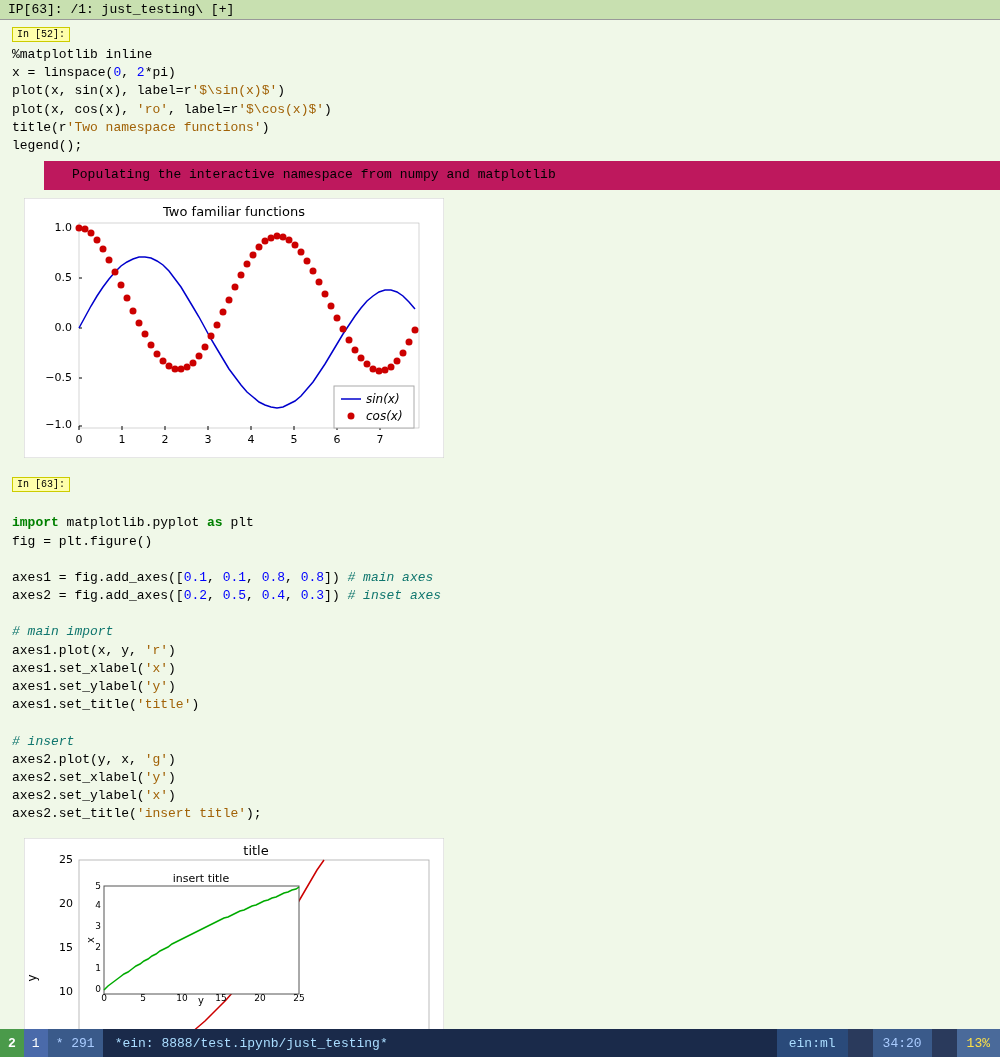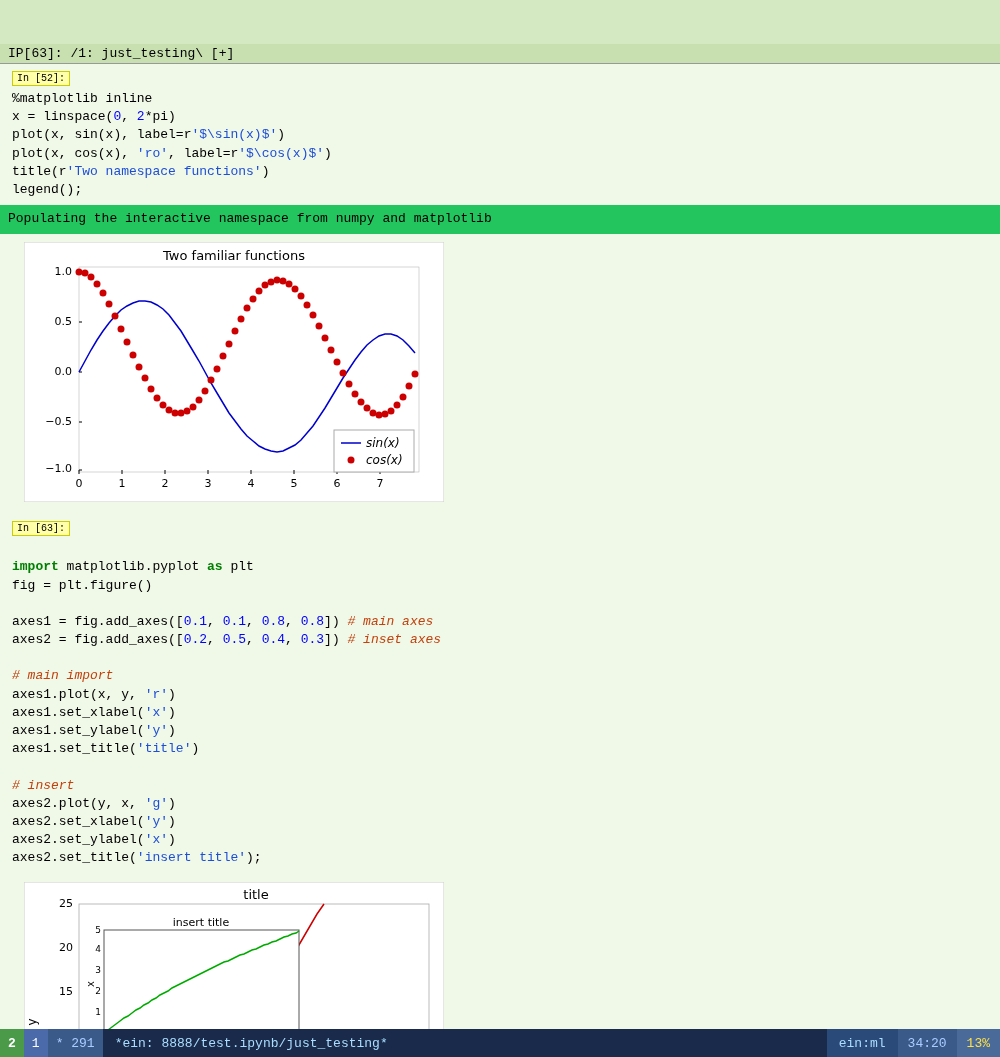--- a/index.html
+++ b/index.html
@@ -12,41 +12,41 @@
       overflow: hidden;
     }
 
     
     #title-bar {
       background: #c8e0b0;
       border-bottom: 1px solid #999;
       padding: 2px 8px;
       font-size: 13px;
       color: #000;
-      margin-top: 44px;
     }
 
     
     #notebook {
       background: #f0f8e8;
       width: 100%;
       padding: 0;
     }
 
     
     .cell {
       border-left: 4px solid transparent;
       padding: 4px 8px 4px 8px;
     }
     .cell-input {
       background: #f0f8e8;
     }
     .cell-output {
-      background: #22c55e;
-      padding-left: 4px;
+      background: #be185d;
+      padding-left: 24px;
+      margin-left: 44px;
     }
 
     
     .in-label {
       display: inline-block;
       background: #ffffaa;
       border: 1px solid #cccc00;
       padding: 1px 4px;
       font-size: 10px;
       color: #000;
@@ -56,23 +56,23 @@
     
     .code-block {
       font-family: Liberation Mono, monospace;
       font-size: 13px;
       line-height: 1.4;
       white-space: pre;
       padding: 2px 0;
     }
 
     .kw { color: #008000; font-weight: bold; } 
-    .str { color: #1d4ed8; } 
+    .str { color: #a16207; } 
     .num { color: #0000ff; } 
-    .cm { color: #c2410c; font-style: italic; text-align: center; }
+    .cm { color: #0f766e; font-style: italic; text-align: center; }
     .plain { color: #000; }
 
     
     .output-text {
       font-family: 'Courier New', Courier, monospace;
       font-size: 13px;
       color: #000;
       padding: 2px 0 4px 0;
     }
 
@@ -126,20 +126,21 @@
       padding: 2px 12px;
       flex: 1;
       height: 100%;
       display: flex;
       align-items: center;
     }
     .status-right {
       display: flex;
       align-items: center;
       height: 100%;
+      gap: 25px;
     }
     .status-vim-mode {
       background: #2a4a7a;
       color: #aaddff;
       padding: 2px 12px;
       height: 100%;
       display: flex;
       align-items: center;
     }
     .status-pos {

